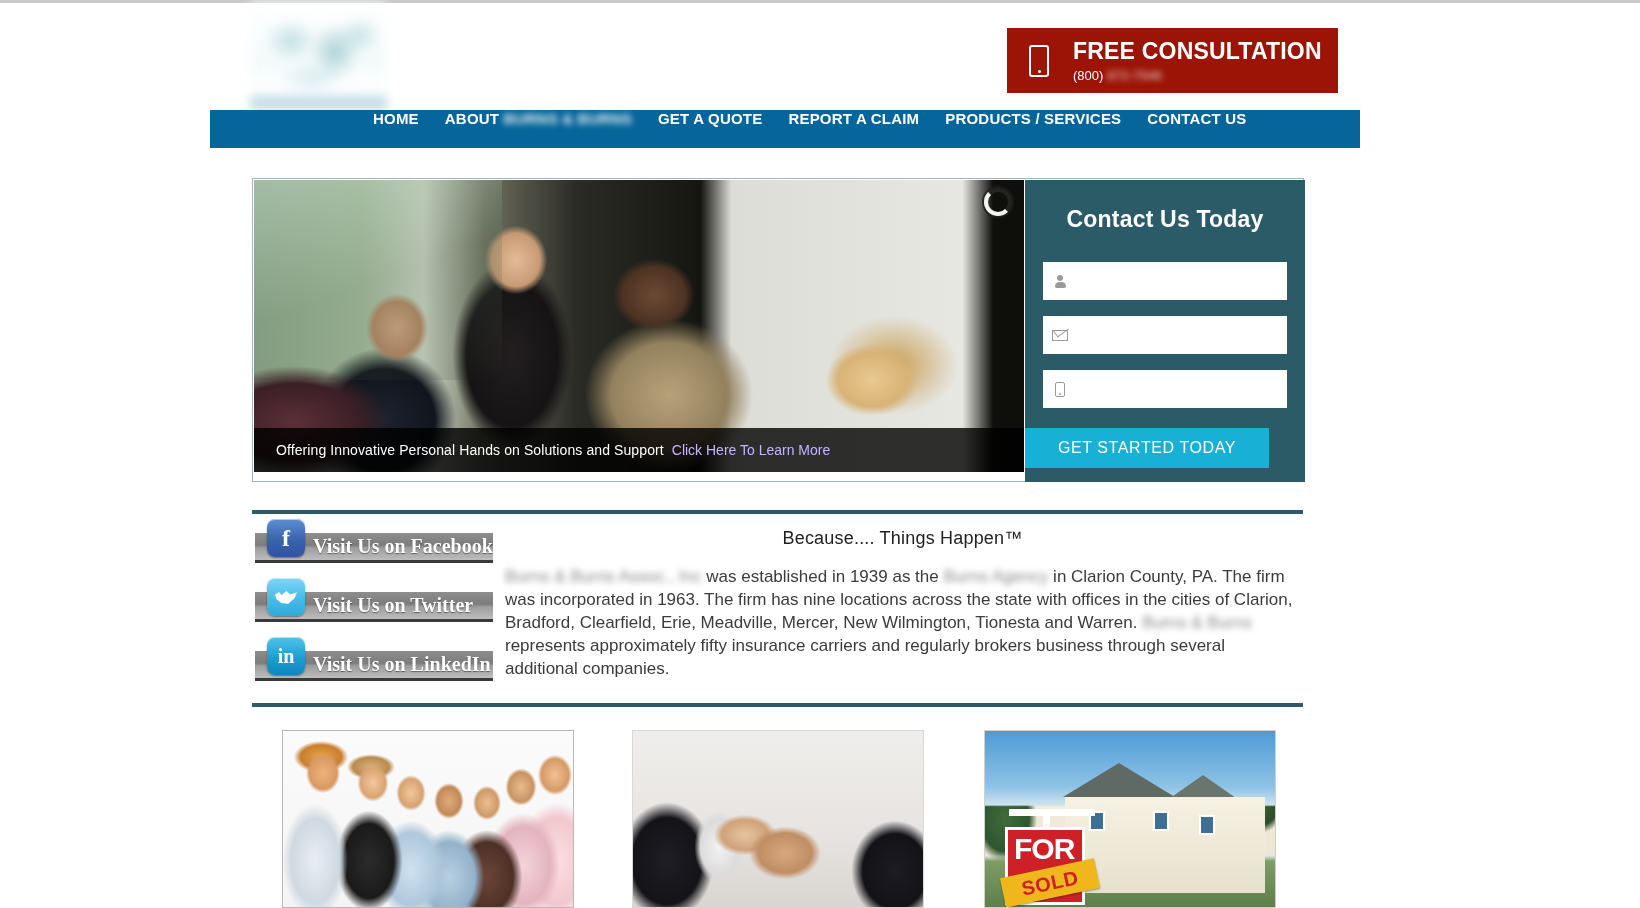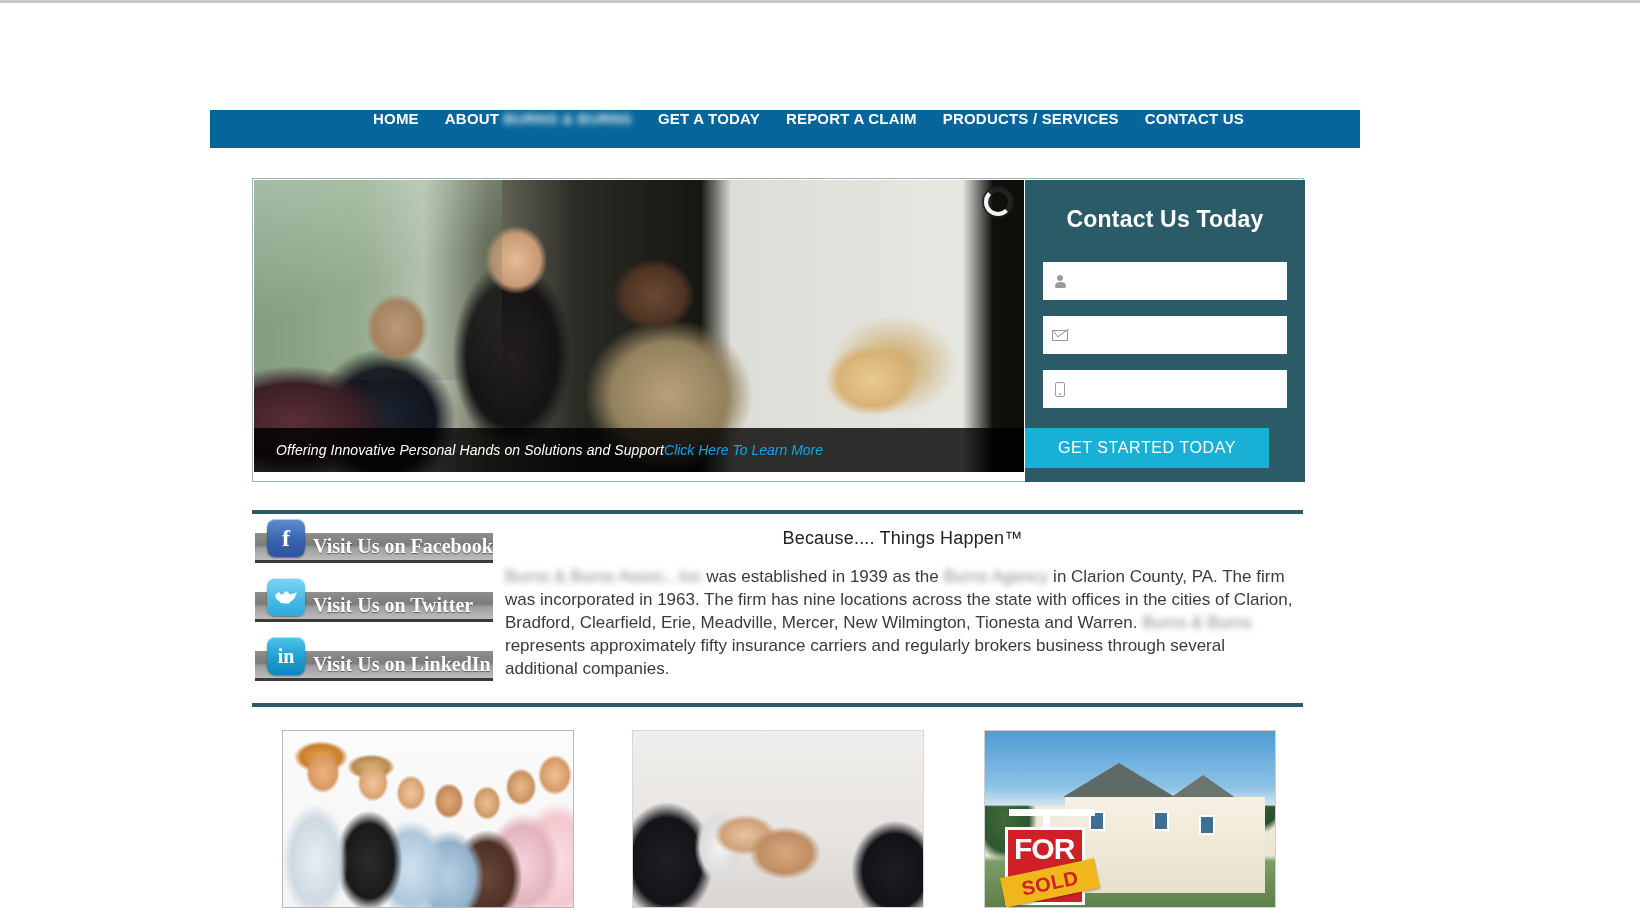--- a/index.html
+++ b/index.html
@@ -104,21 +104,20 @@
     position: absolute; left: 252px; top: 178px;
     width: 1052px; height: 304px;
     border: 1px solid #9fb6bd;
     background: #ffffff;
   }
   .slider {
     position: absolute; left: 1px; top: 1px;
     width: 770px; height: 292px;
     overflow: hidden;
     background: #1a1a18;
-    font-style: italic;
   }
   .slider-photo {
     position: absolute; inset: 0;
     background:
       
       radial-gradient(ellipse 62px 48px at 618px 200px, #e8c98f 0%, #d8b377 55%, rgba(0,0,0,0) 75%),
       radial-gradient(ellipse 90px 70px at 640px 185px, #c9a055 0%, rgba(120,85,40,0) 72%),
       
       radial-gradient(ellipse 52px 46px at 400px 115px, #6b4a33 0%, #4e3323 60%, rgba(0,0,0,0) 78%),
       radial-gradient(ellipse 105px 95px at 415px 215px, #b8a179 0%, #93815e 55%, rgba(0,0,0,0) 80%),
@@ -163,22 +162,23 @@
     align-items: center;
     padding-left: 22px;
     z-index: 3;
   }
   .caption-text {
     color: #ffffff;
     font-size: 14px;
     letter-spacing: 0.1px;
   }
   .caption-link {
-    color: #0ea5e9;
+    color: #c4b5fd;
     font-size: 14px;
+    margin-left: 8px;
     cursor: pointer;
   }
   
   .contact-panel {
     position: absolute; left: 772px; top: 1px;
     width: 280px; height: 302px;
     background: #2c5b68;
   }
   .contact-title {
     color: #ffffff;
@@ -464,31 +464,45 @@
     z-index: 2;
   }
 </style>
 </head>
 <body>
 
 <div class="page">
 
   <div class="top-rule"></div>
 
+  <div class="header">
+    <div class="logo"></div>
+
+    <div class="free-consult">
+      <div class="fc-phone-icon"></div>
+      <div class="fc-text">
+        <div class="fc-title">FREE CONSULTATION</div>
+        <div class="fc-number">
+          <span>(800)</span>
+          <span class="blurred-num">872-7546</span>
+        </div>
+      </div>
+    </div>
+  </div>
 
   <div class="nav">
     <div class="nav-item">
       <span>HOME</span>
     </div>
     <div class="nav-item">
       <span>ABOUT</span>
       <span class="blurred-brand">BURNS &amp; BURNS</span>
     </div>
     <div class="nav-item">
-      <span>GET A TODAY</span>
+      <span>GET A QUOTE</span>
     </div>
     <div class="nav-item">
       <span>REPORT A CLAIM</span>
     </div>
     <div class="nav-item">
       <span>PRODUCTS / SERVICES</span>
     </div>
     <div class="nav-item">
       <span>CONTACT US</span>
     </div>

